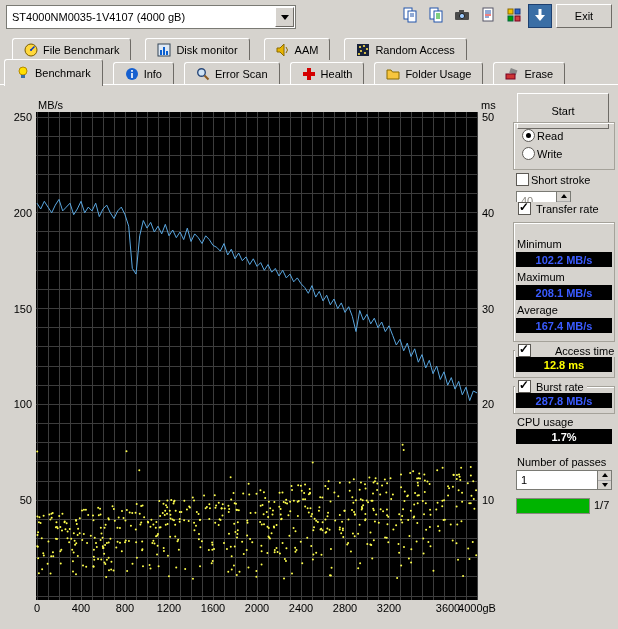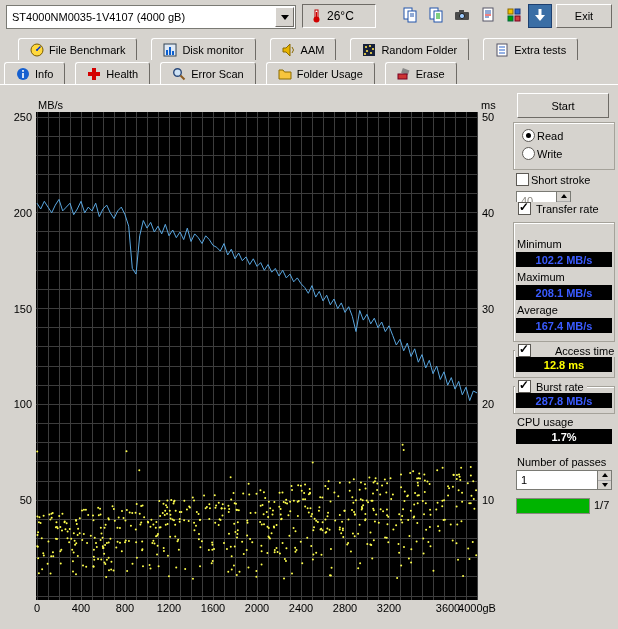--- a/index.html
+++ b/index.html
@@ -18,41 +18,41 @@
   .tri-down{width:0;height:0;border-left:4px solid transparent;border-right:4px solid transparent;border-top:5px solid #000;}
   .tempbox{position:absolute;left:302px;top:4px;width:74px;height:24px;display:flex;align-items:center;gap:4px;padding-left:6px;box-sizing:border-box;background:#d6d3ce;}
   .tempbox .t{font-size:12px;}
   .tools{position:absolute;left:398px;top:4px;height:26px;display:flex;gap:2px;}
   .toolbtn{width:24px;height:24px;display:flex;align-items:center;justify-content:center;background:transparent;border:1px solid transparent;padding:0;}
   .toolbtn.active{background:#3a6ea5;border:1px solid #1d3f6f;color:#fff;font-weight:bold;font-size:15px;}
   .exitbtn{position:absolute;left:556px;top:4px;width:56px;height:24px;font-family:"Liberation Sans",sans-serif;font-size:11px;}
 
   
   .tabrow{position:absolute;display:flex;align-items:flex-end;}
-  .tabrow1{top:38px;left:0;height:22px;padding-left:18px;gap:14px;justify-content:center;}
+  .tabrow1{top:38px;left:0;height:22px;padding-left:12px;gap:14px;justify-content:center;}
   .tabrow2{top:60px;left:0;height:24px;padding-left:4px;gap:10px;}
   .tab{display:flex;align-items:center;gap:5px;padding:0 11px;height:21px;background:#d6d3ce;border-top:1px solid #fff;border-left:1px solid #fff;border-right:1px solid #6e6b66;border-radius:3px 3px 0 0;white-space:nowrap;}
   .tab.active{position:relative;z-index:5;height:26px;margin-bottom:-2px;box-shadow:0 2px 0 #d6d3ce;}
   .tabicon{width:14px;height:14px;display:inline-block;}
 
   
   .content{position:absolute;top:84px;left:0;width:618px;height:545px;background:#d6d3ce;border-top:1px solid #fff;}
 
   
   .plot{position:absolute;left:36px;top:112px;width:442px;height:488px;background:#000;}
   .unitlab{position:absolute;top:99px;font-size:11px;}
   .unit-left{left:38px;}
   .unit-right{left:481px;}
   .ticklab{position:absolute;font-size:11px;color:#000;white-space:nowrap;}
   .yl{width:28px;text-align:right;left:4px;}
   .yr{left:482px;}
   .xl{top:602px;transform:translateX(-50%);}
 
   
-  .startbtn{position:absolute;left:517px;top:93px;width:92px;height:25px;font-family:"Liberation Sans",sans-serif;font-size:11px;}
+  .startbtn{position:absolute;left:517px;top:93px;width:92px;height:36px;font-family:"Liberation Sans",sans-serif;font-size:11px;}
   .group{position:absolute;border:1px solid #a5a29a;box-shadow:inset 1px 1px 0 #ffffff;}
   .row{position:absolute;display:flex;align-items:center;gap:2px;}
   .rb{width:11px;height:11px;border:1px solid #5d5a55;border-radius:50%;background:#fff;position:relative;flex:none;}
   .rb.checked::after{content:"";position:absolute;left:3px;top:3px;width:5px;height:5px;border-radius:50%;background:#000;}
   .cb{width:11px;height:11px;border:1px solid #5d5a55;background:#fff;position:relative;flex:none;}
   .cb.checked::after{content:"\2713";position:absolute;left:0px;top:-3px;font-size:12px;font-weight:bold;color:#000;}
   .legendrow{position:absolute;display:flex;align-items:center;gap:5px;background:#d6d3ce;padding:0 3px;}
   .vbox{position:absolute;left:516px;width:96px;height:15px;background:#000;display:flex;align-items:center;justify-content:center;font-weight:bold;font-size:11px;}
   .blue{color:#3a5bff;} .yellow{color:#ffff00;} .white{color:#ffffff;}
   .lab{position:absolute;left:517px;}
@@ -72,30 +72,20 @@
 <body>
 
 <div id="window">
 
   <div class="topbar">
     <div class="combo">
       <span class="combo-text">ST4000NM0035-1V4107 (4000 gB)</span>
       <span class="combo-btn raised">
           <span class="tri-down"></span>
         </span>
-    </div>
-    <div class="tempbox sunken">
-      <span class="tabicon">
-        <svg width="14" height="14" viewBox="0 0 14 14">
-            <rect x="6" y="1" width="3" height="8" fill="#fff" stroke="#c00000" stroke-width="1"></rect>
-            <rect x="6.8" y="3" width="1.4" height="6" fill="#d00000"></rect>
-            <circle cx="7.5" cy="10.5" r="3" fill="#d00000"></circle>
-          </svg>
-      </span>
-      <span class="t">26°C</span>
     </div>
     <div class="tools">
       <button class="toolbtn">
         <span><svg width="16" height="16" viewBox="0 0 16 16">
               <rect x="2" y="1" width="8" height="11" fill="#fff" stroke="#2255aa"></rect>
               <rect x="6" y="4" width="8" height="11" fill="#fff" stroke="#2255aa"></rect>
               <line x1="8" y1="7" x2="12" y2="7" stroke="#2255aa"></line>
               <line x1="8" y1="9" x2="12" y2="9" stroke="#2255aa"></line>
             </svg></span>
       </button>
@@ -170,55 +160,53 @@
     <div class="tab">
       <span class="tabicon"><svg width="14" height="14" viewBox="0 0 14 14">
             <rect x="1" y="1" width="12" height="12" fill="#17213a"></rect>
             <circle cx="4" cy="4" r="1.1" fill="#ffe24d"></circle>
             <circle cx="8" cy="3" r="1.1" fill="#ffe24d"></circle>
             <circle cx="11" cy="6" r="1.1" fill="#ffe24d"></circle>
             <circle cx="5" cy="8" r="1.1" fill="#ffe24d"></circle>
             <circle cx="9" cy="10" r="1.1" fill="#ffe24d"></circle>
             <circle cx="3" cy="11" r="1.1" fill="#ffe24d"></circle>
           </svg></span>
-      <span>Random Folder</span>
-    </div>
-    <div class="tab">
+      <span>Random Access</span>
+    </div>
+  </div>
+
+  <div class="tabrow tabrow2">
+    <div class="tab active">
       <span class="tabicon"><svg width="14" height="14" viewBox="0 0 14 14">
-            <rect x="2" y="1" width="10" height="12" fill="#fff" stroke="#556"></rect>
-            <line x1="4" y1="4" x2="10" y2="4" stroke="#2b63c9"></line>
-            <line x1="4" y1="7" x2="10" y2="7" stroke="#2b63c9"></line>
-            <line x1="4" y1="10" x2="10" y2="10" stroke="#2b63c9"></line>
+            <circle cx="7" cy="5" r="4" fill="#ffe000" stroke="#b58a00"></circle>
+            <rect x="5" y="9" width="4" height="3" fill="#3a6ea5"></rect>
           </svg></span>
-      <span>Extra tests</span>
-    </div>
-  </div>
-
-  <div class="tabrow tabrow2">
+      <span>Benchmark</span>
+    </div>
     <div class="tab">
       <span class="tabicon"><svg width="14" height="14" viewBox="0 0 14 14">
             <circle cx="7" cy="7" r="6" fill="#1660d0"></circle>
             <rect x="6.2" y="3" width="1.6" height="1.8" fill="#fff"></rect>
             <rect x="6.2" y="6" width="1.6" height="5" fill="#fff"></rect>
           </svg></span>
       <span>Info</span>
     </div>
     <div class="tab">
       <span class="tabicon"><svg width="14" height="14" viewBox="0 0 14 14">
+            <circle cx="5.5" cy="5.5" r="3.8" fill="#cfe3f5" stroke="#2b4a7a" stroke-width="1.4"></circle>
+            <line x1="8.5" y1="8.5" x2="12.5" y2="12.5" stroke="#8a5a20" stroke-width="2"></line>
+          </svg></span>
+      <span>Error Scan</span>
+    </div>
+    <div class="tab">
+      <span class="tabicon"><svg width="14" height="14" viewBox="0 0 14 14">
             <rect x="5" y="1" width="4" height="12" fill="#d40000"></rect>
             <rect x="1" y="5" width="12" height="4" fill="#d40000"></rect>
           </svg></span>
       <span>Health</span>
-    </div>
-    <div class="tab">
-      <span class="tabicon"><svg width="14" height="14" viewBox="0 0 14 14">
-            <circle cx="5.5" cy="5.5" r="3.8" fill="#cfe3f5" stroke="#2b4a7a" stroke-width="1.4"></circle>
-            <line x1="8.5" y1="8.5" x2="12.5" y2="12.5" stroke="#8a5a20" stroke-width="2"></line>
-          </svg></span>
-      <span>Error Scan</span>
     </div>
     <div class="tab">
       <span class="tabicon"><svg width="14" height="14" viewBox="0 0 14 14">
             <path d="M1 3 L5 3 L6.5 5 L13 5 L13 12 L1 12 Z" fill="#f7c53d" stroke="#8a6a00"></path>
           </svg></span>
       <span>Folder Usage</span>
     </div>
     <div class="tab">
       <span class="tabicon"><svg width="14" height="14" viewBox="0 0 14 14">
             <rect x="5" y="2" width="7" height="5" fill="#888" transform="rotate(20 8 4)"></rect>

